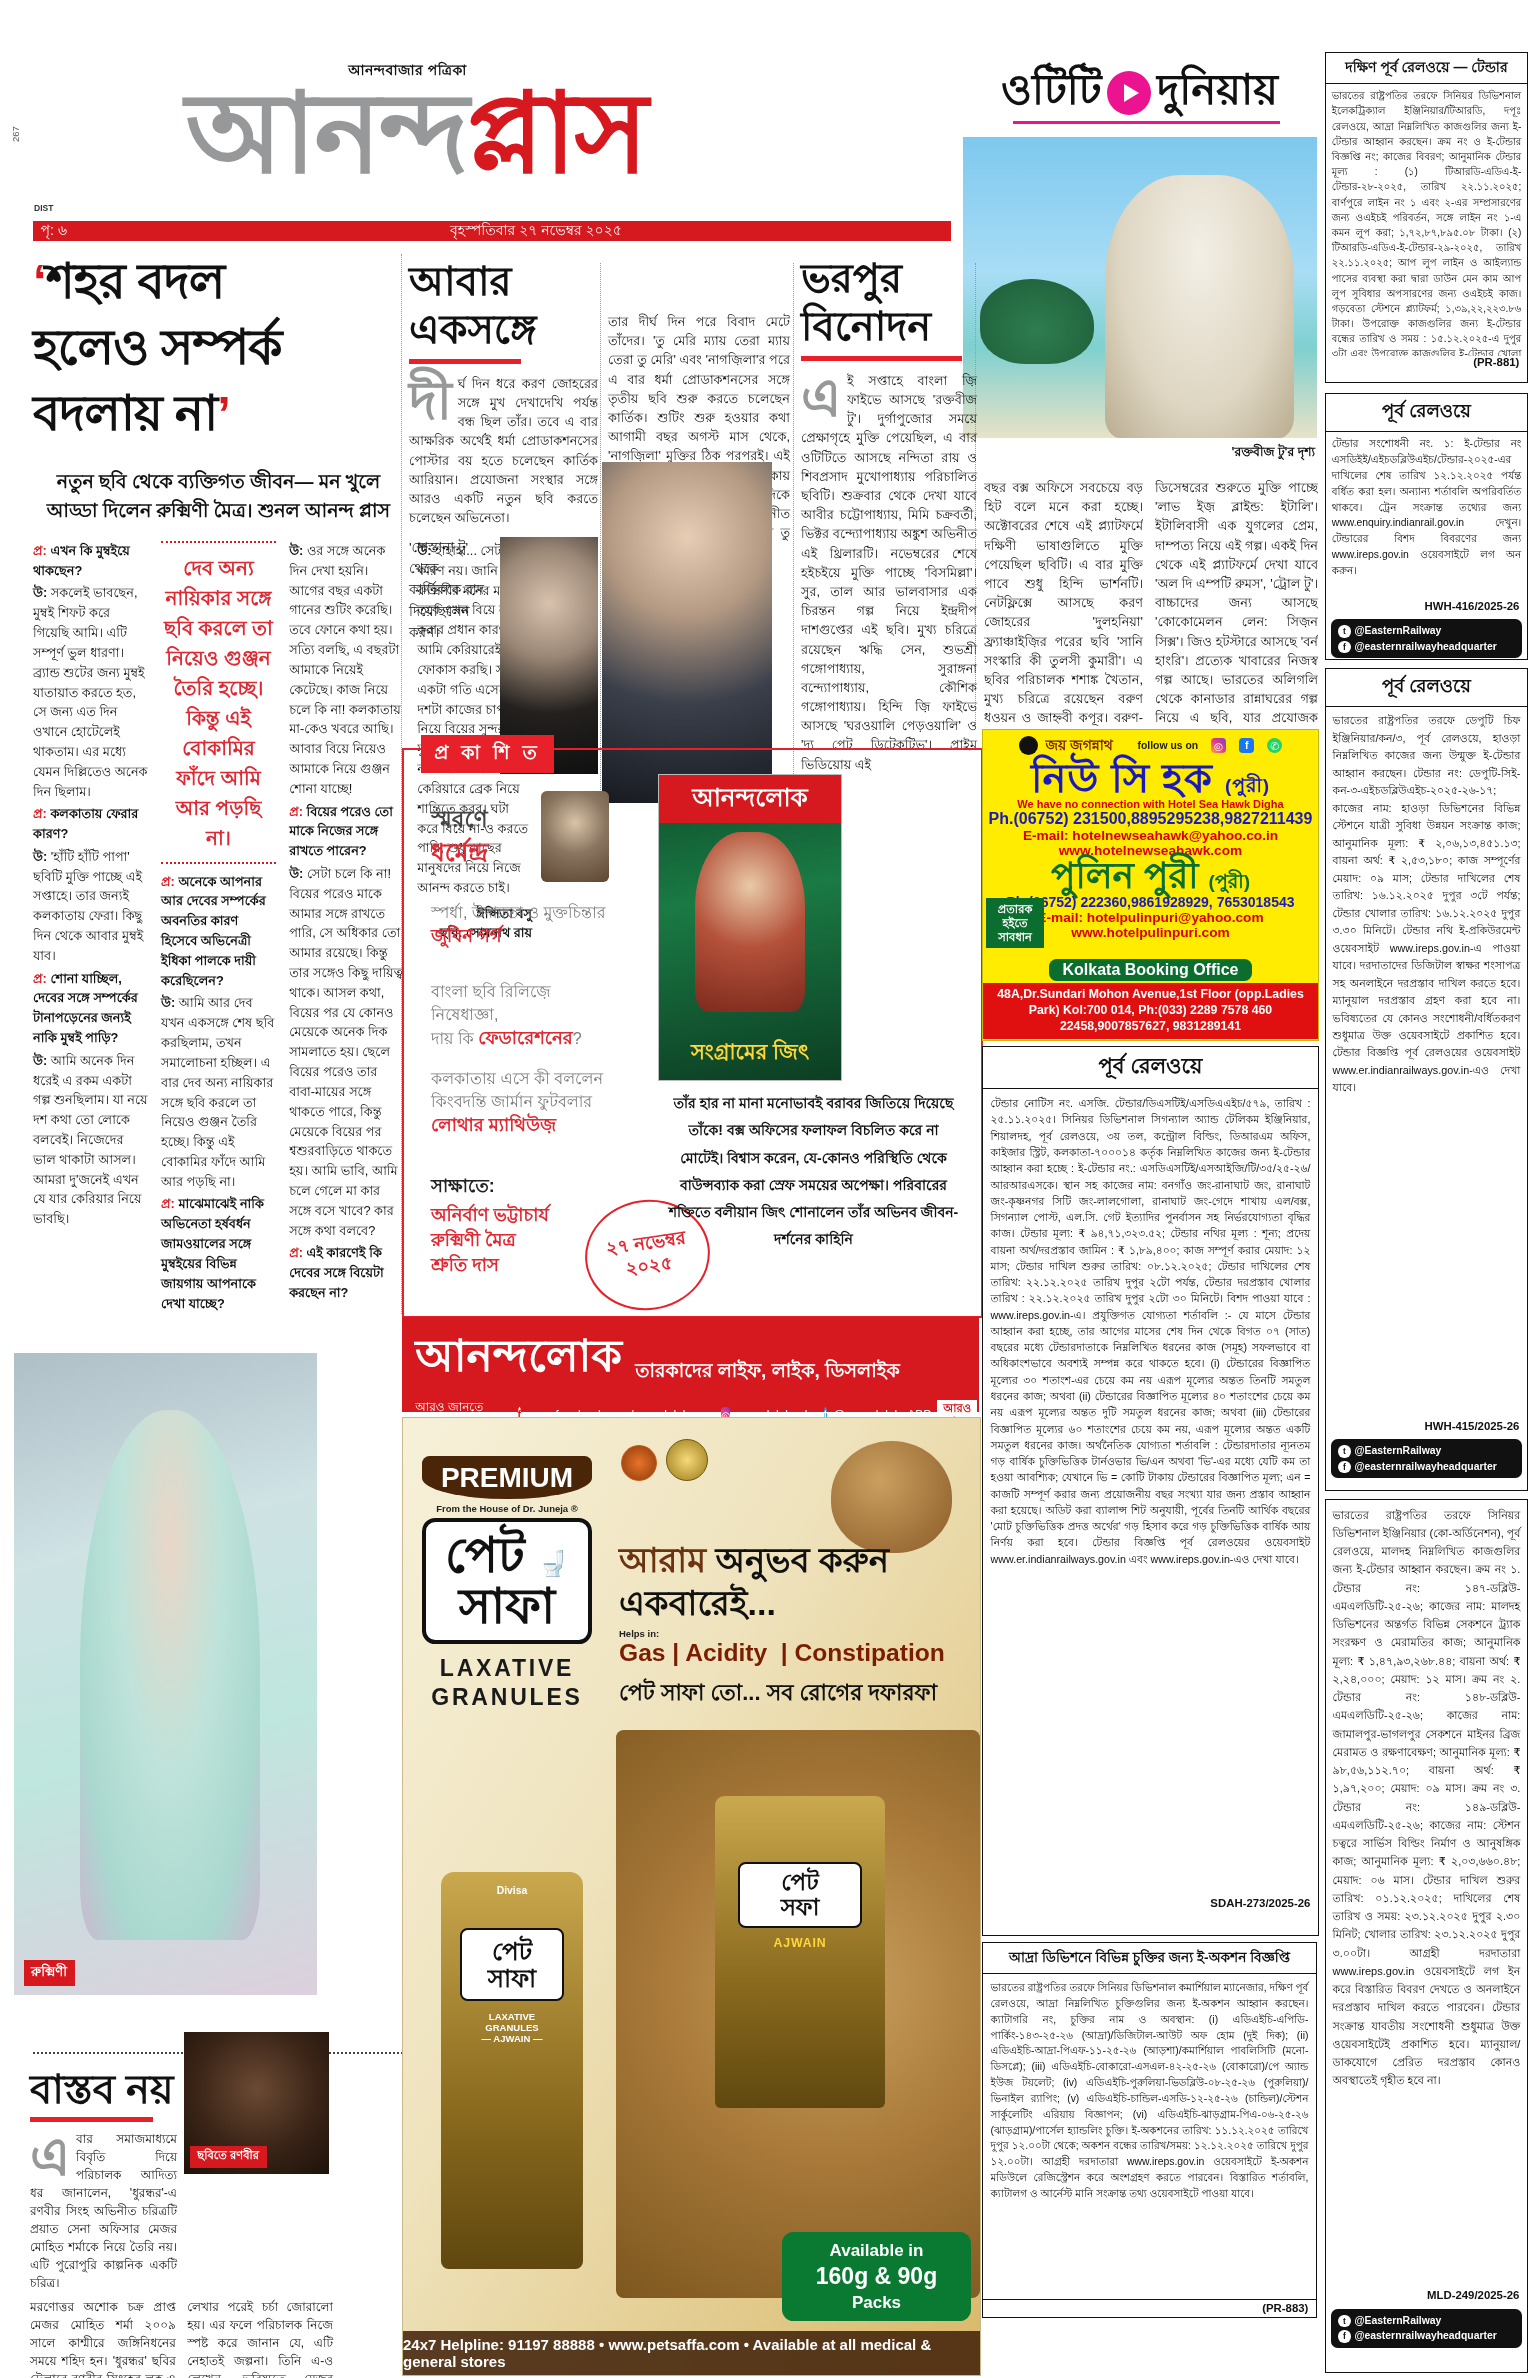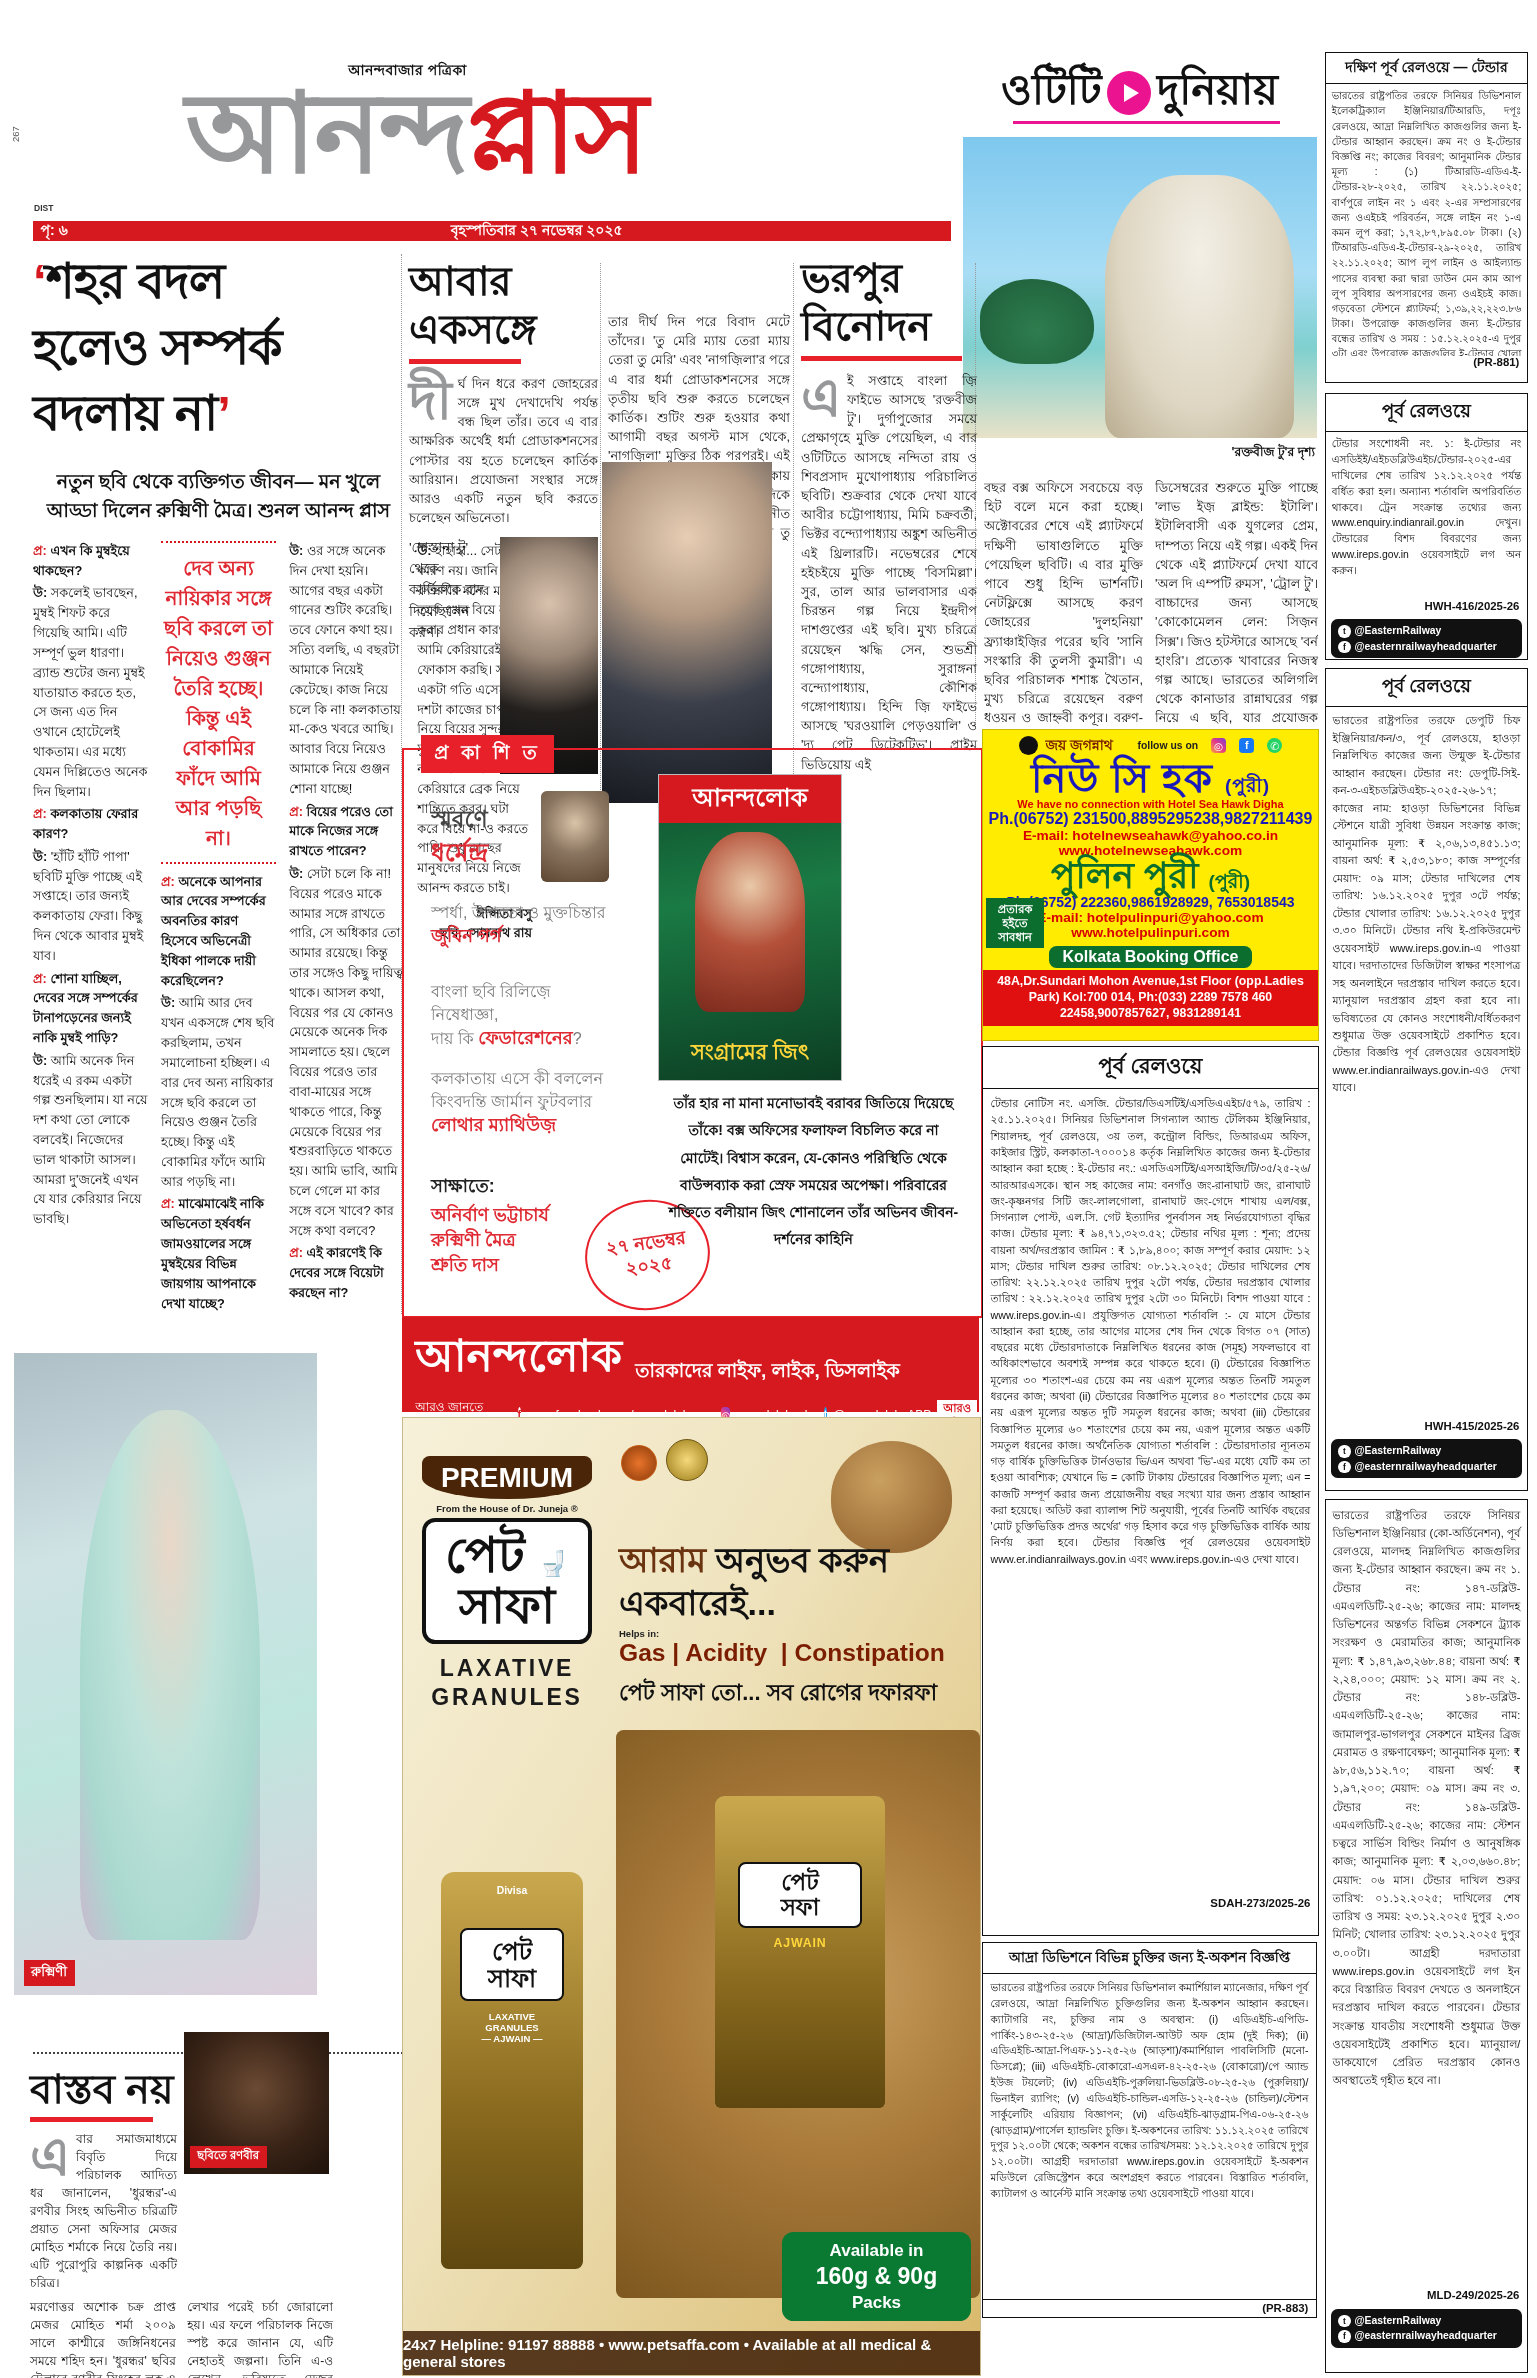--- a/index.html
+++ b/index.html
@@ -8,21 +8,21 @@
   .abs{position:absolute;}
   .jc{text-align:justify;}
   .red{color:#d6191f;}
   .b{font-weight:bold;}
   .vrule{border-left:1.9px dotted #999;width:0;}
   .hrule-dot{border-top:2.8px dotted #444;height:0;}
   
   .papername{font-size:14px;font-weight:bold;letter-spacing:0.5px;}
   .bigtitle{font-size:112px;font-weight:bold;line-height:1;letter-spacing:-1.9px;font-family:"Liberation Serif","DejaVu Serif",serif;}
   .bigtitle .g{color:#97989a;} .bigtitle .r{color:#d6191f;}
-  .datebar{background:#d6191f;color:#fff;font-size:14px;font-weight:bold;display:flex;align-items:center;}
+  .datebar{background:#d6191f;color:#fff;font-size:14px;font-weight:normal;display:flex;align-items:center;}
   .ottwrap{display:flex;align-items:center;gap:5.7px;font-size:42px;font-weight:bold;}
   .play{width:44px;height:44px;border-radius:50%;background:#ec1390;display:flex;align-items:center;justify-content:center;}
   .play .tri{width:0;height:0;border-left:15px solid #fff;border-top:9.5px solid transparent;border-bottom:9.5px solid transparent;margin-left:3.8px;}
   
   .mainhead{font-size:49px;line-height:1.35;font-weight:bold;letter-spacing:-0.9px;}
   .mainsub{font-size:19px;font-weight:bold;text-align:center;line-height:1.55;}
   .bodycols{column-count:3;column-gap:13.2px;font-size:12.8px;line-height:1.55;}
   .qa{margin:0 0 2.8px 0;}
   .ql{color:#d6191f;font-weight:bold;}
   .qt{font-weight:bold;}
@@ -265,21 +265,21 @@
     </div>
     <div class="hname"><span>নিউ সি হক</span> <span class="hpuri">(পুরী)</span></div>
     <div class="hnote">We have no connection with Hotel Sea Hawk Digha</div>
     <div class="hph">Ph.(06752) 231500,8895295238,9827211439</div>
     <div class="hem">E-mail: hotelnewseahawk@yahoo.co.in</div>
     <div class="hem">www.hotelnewseahawk.com</div>
     <div class="hname2"><span>পুলিন পুরী</span> <span class="hpuri" style="color:#0b6e2f;">(পুরী)</span></div>
     <div class="hph" style="font-size:14px;">Ph.(06752) 222360,9861928929, 7653018543</div>
     <div class="hem">E-mail: hotelpulinpuri@yahoo.com</div>
     <div class="hem">www.hotelpulinpuri.com</div>
-    <div style="margin-top:6px;"><span class="hoffice">Kolkata Booking Office</span></div>
+    <div style="margin-top:19px;"><span class="hoffice">Kolkata Booking Office</span></div>
     <div class="haddr" style="margin-top:2.8px;">48A,Dr.Sundari Mohon Avenue,1st Floor (opp.Ladies Park) Kol:700 014, Ph:(033) 2289 7578  460 22458,9007857627, 9831289141</div>
     <div class="abs hwarn" style="left:2.8px;top:168px;width:53px;">প্রতারক হইতে সাবধান</div>
   </div>
 
   <div class="abs tbox" style="left:982px;top:1046px;width:335px;height:888px;">
     <div class="thead">পূর্ব রেলওয়ে</div>
     <div class="tbody" style="height:795px;overflow:hidden;"><span>টেন্ডার নোটিস নং. এসজি. টেন্ডার/ডিএসটিই/এসডিএএইচ/৫৭৯, তারিখ : ২৫.১১.২০২৫। সিনিয়র ডিভিশনাল সিগন্যাল অ্যান্ড টেলিকম ইঞ্জিনিয়ার, শিয়ালদহ, পূর্ব রেলওয়ে, ৩য় তল, কন্ট্রোল বিল্ডিং, ডিআরএম অফিস, কাইজার স্ট্রিট, কলকাতা-৭০০০১৪ কর্তৃক নিম্নলিখিত কাজের জন্য ই-টেন্ডার আহ্বান করা হচ্ছে : ই-টেন্ডার নং.: এসডিএসটিই/এসআইজি/টি/৩৫/২৫-২৬/আরআরএসকে। স্থান সহ কাজের নাম: বনগাঁও জং-রানাঘাট জং, রানাঘাট জং-কৃষ্ণনগর সিটি জং-লালগোলা, রানাঘাট জং-গেদে শাখায় এল/বক্স, সিগন্যাল পোস্ট, এল.সি. গেট ইত্যাদির পুনর্বাসন সহ নির্ভরযোগ্যতা বৃদ্ধির কাজ। টেন্ডার মূল্য: ₹ ৯৪,৭১,৩২৩.৫২; টেন্ডার নথির মূল্য : শূন্য; প্রদেয় বায়না অর্থ/দরপ্রস্তাব জামিন : ₹ ১,৮৯,৪০০; কাজ সম্পূর্ণ করার মেয়াদ: ১২ মাস; টেন্ডার দাখিল শুরুর তারিখ: ০৮.১২.২০২৫; টেন্ডার দাখিলের শেষ তারিখ: ২২.১২.২০২৫ তারিখ দুপুর ২টো পর্যন্ত, টেন্ডার দরপ্রস্তাব খোলার তারিখ : ২২.১২.২০২৫ তারিখ দুপুর ২টো ৩০ মিনিটে। বিশদ পাওয়া যাবে : www.ireps.gov.in-এ। প্রযুক্তিগত যোগ্যতা শর্তাবলি :- যে মাসে টেন্ডার আহ্বান করা হচ্ছে, তার আগের মাসের শেষ দিন থেকে বিগত ০৭ (সাত) বছরের মধ্যে টেন্ডারদাতাকে নিম্নলিখিত ধরনের কাজ (সমূহ) সফলভাবে বা অধিকাংশভাবে অবশ্যই সম্পন্ন করে থাকতে হবে। (i) টেন্ডারের বিজ্ঞাপিত মূল্যের ৩০ শতাংশ-এর চেয়ে কম নয় এরূপ মূল্যের অন্তত তিনটি সমতুল ধরনের কাজ; অথবা (ii) টেন্ডারের বিজ্ঞাপিত মূল্যের ৪০ শতাংশের চেয়ে কম নয় এরূপ মূল্যের অন্তত দুটি সমতুল ধরনের কাজ; অথবা (iii) টেন্ডারের বিজ্ঞাপিত মূল্যের ৬০ শতাংশের চেয়ে কম নয়, এরূপ মূল্যের অন্তত একটি সমতুল ধরনের কাজ। অর্থনৈতিক যোগ্যতা শর্তাবলি : টেন্ডারদাতার ন্যূনতম গড় বার্ষিক চুক্তিভিত্তিক টার্নওভার ভি/এন অথবা 'ভি'-এর মধ্যে যেটি কম তা হওয়া আবশ্যিক; যেখানে ভি =  কোটি টাকায় টেন্ডারের বিজ্ঞাপিত মূল্য; এন = কাজটি সম্পূর্ণ করার জন্য প্রয়োজনীয় বছর সংখ্যা যার জন্য প্রস্তাব আহ্বান করা হয়েছে। অডিট করা ব্যালান্স শিট অনুযায়ী, পূর্বের তিনটি আর্থিক বছরের 'মোট চুক্তিভিত্তিক প্রদত্ত অর্থের' গড় হিসাব করে গড় চুক্তিভিত্তিক বার্ষিক আয় নির্ণয় করা হবে।</span> <span>টেন্ডার বিজ্ঞপ্তি পূর্ব রেলওয়ের ওয়েবসাইট www.er.indianrailways.gov.in এবং www.ireps.gov.in-এও দেখা যাবে।</span></div>
     <div class="tref">SDAH-273/2025-26</div>
   </div>
 

